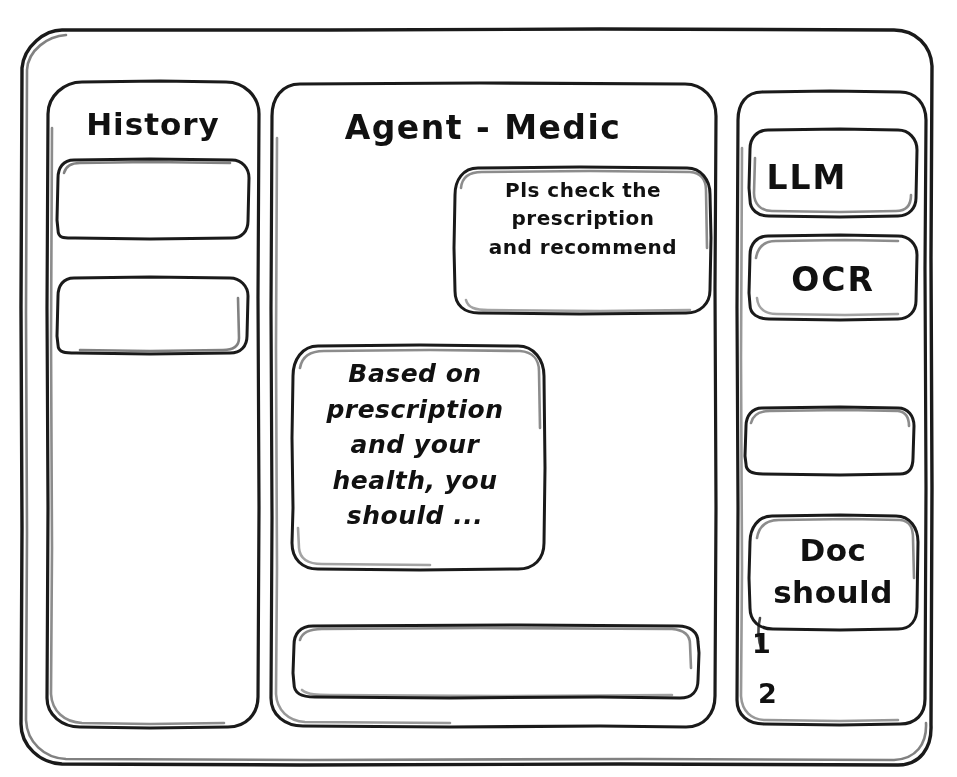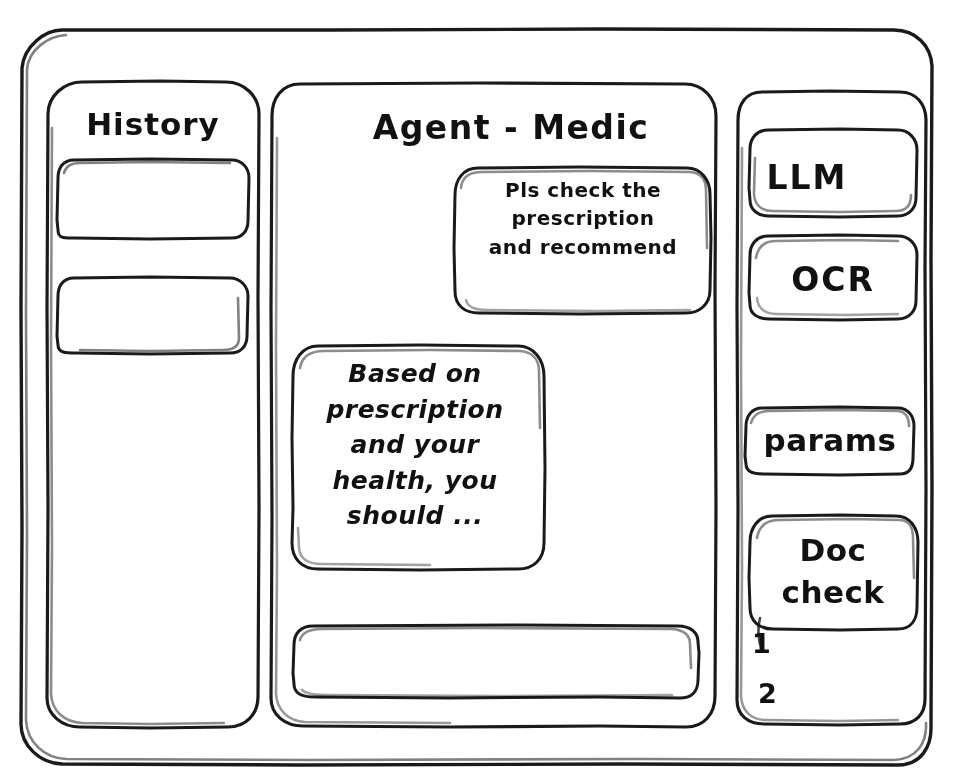--- a/index.html
+++ b/index.html
@@ -67,21 +67,21 @@
   }
 
   
   .history-title {
     left: 58px;  top: 96px;  width: 190px;
     font-size: 31px;
     letter-spacing: 1px;
   }
 
   .agent-title {
-    left: 316px; top: 98px; width: 390px;
+    left: 288px; top: 98px; width: 390px;
     font-size: 33px;
     letter-spacing: 1.5px;
   }
 
   .bubble-user-text {
     left: 458px; top: 168px; width: 250px;
     font-size: 20px;
     line-height: 1.42;
   }
 
@@ -340,24 +340,23 @@
 should ...</div>
 
     <div style="position:absolute;left:294px;top:618px;width:405px;height:72px;" title=""></div>
 
     <div class="txt tool-llm">LLM</div>
     <div style="position:absolute;left:750px;top:122px;width:167px;height:87px;"></div>
 
     <div class="txt tool-ocr">OCR</div>
     <div style="position:absolute;left:750px;top:228px;width:167px;height:84px;"></div>
 
-    <div class="txt tool-params">params</div>
     <div style="position:absolute;left:746px;top:400px;width:168px;height:67px;"></div>
 
     <div class="txt doc-source-text">Doc
-check</div>
+should</div>
     <div style="position:absolute;left:750px;top:508px;width:168px;height:114px;"></div>
 
     <div class="txt doc-item-1">1</div>
     <div class="txt doc-item-2">2</div>
 
   </div>
 </div>
 
 </body></html>

